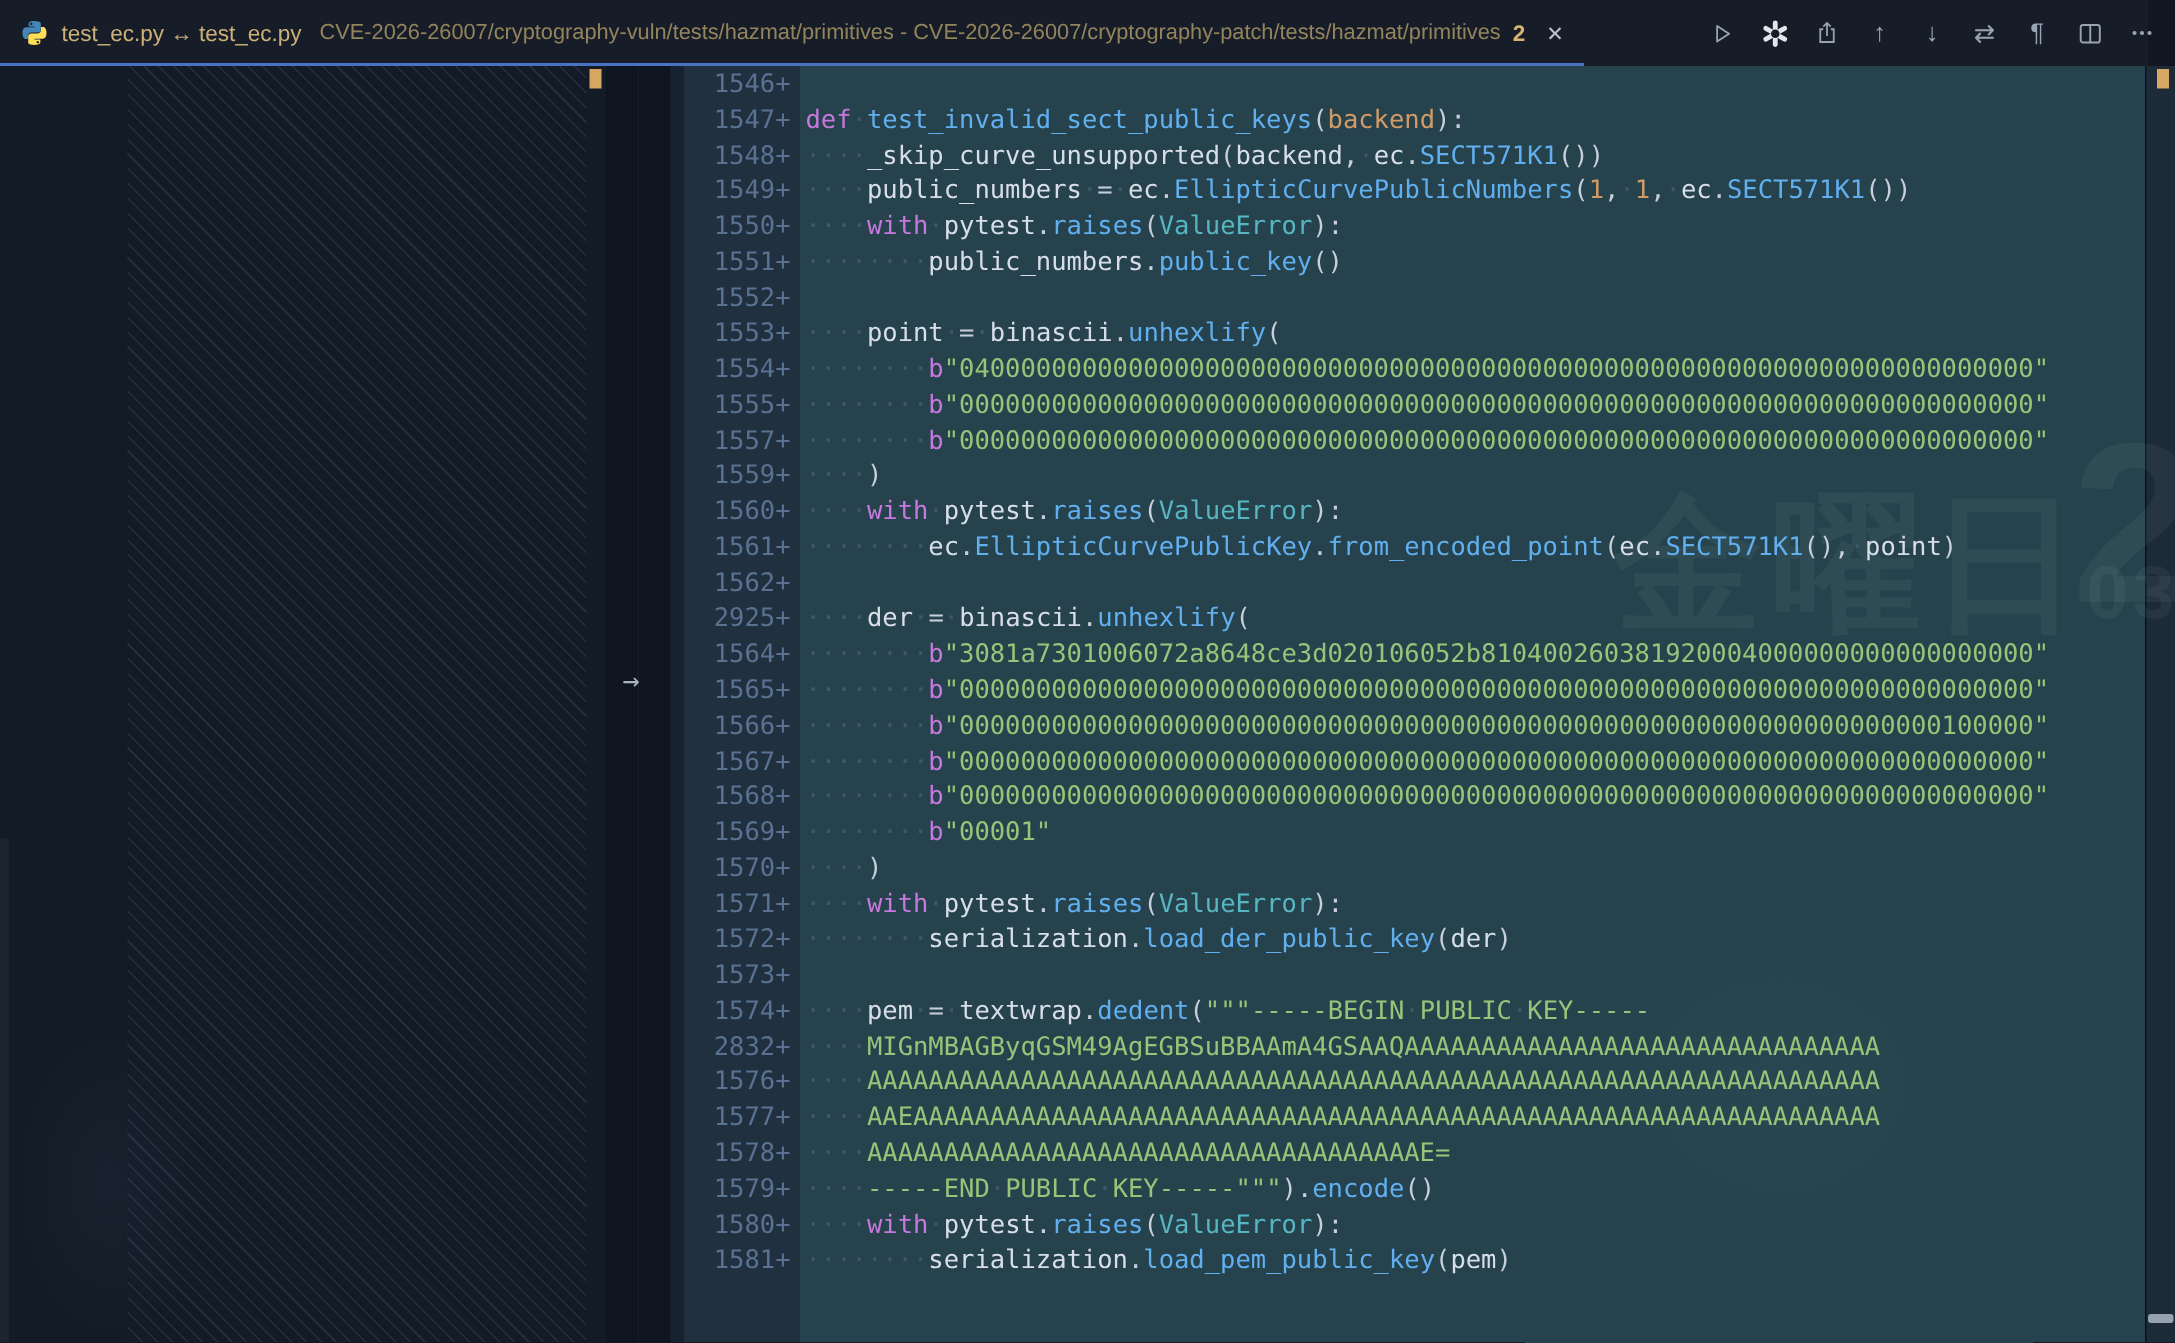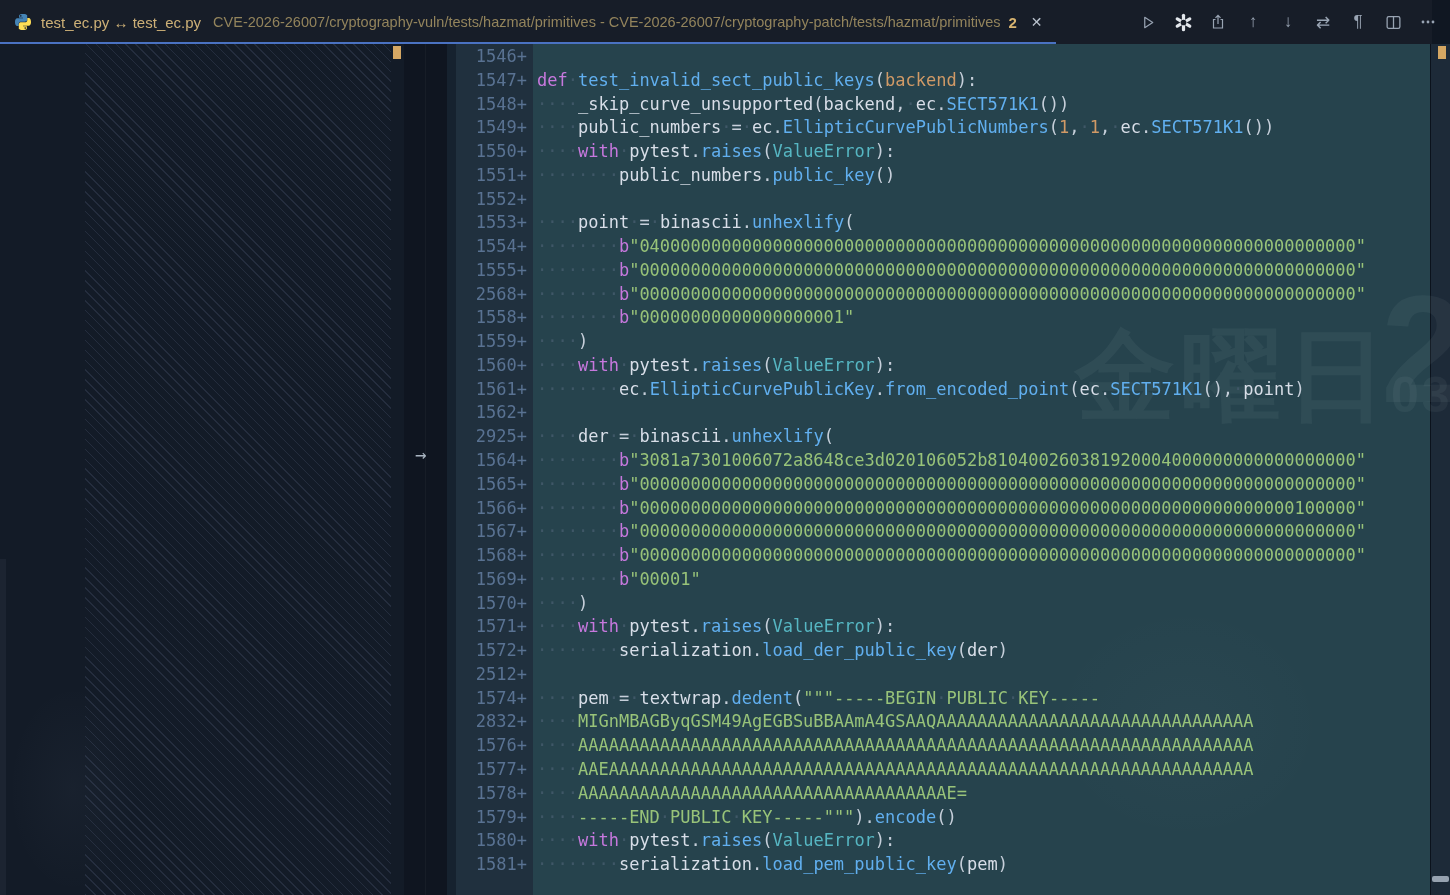--- a/index.html
+++ b/index.html
@@ -206,26 +206,22 @@
           </div>
           <div class="row">
             <span class="ln">1554+</span>
             <span class="code"><span class="tok-w">········</span><span class="tok-k">b</span><span class="tok-s">"0400000000000000000000000000000000000000000000000000000000000000000000"</span></span>
           </div>
           <div class="row">
             <span class="ln">1555+</span>
             <span class="code"><span class="tok-w">········</span><span class="tok-k">b</span><span class="tok-s">"0000000000000000000000000000000000000000000000000000000000000000000000"</span></span>
           </div>
           <div class="row">
-            <span class="ln">2568+</span>
-            <span class="code"><span class="tok-w">········</span><span class="tok-k">b</span><span class="tok-s">"0000000000000000000000000000000000000000000000000000000000000000000000"</span></span>
-          </div>
-          <div class="row">
-            <span class="ln">1558+</span>
-            <span class="code"><span class="tok-w">········</span><span class="tok-k">b</span><span class="tok-s">"00000000000000000001"</span></span>
+            <span class="ln">1557+</span>
+            <span class="code"><span class="tok-w">········</span><span class="tok-k">b</span><span class="tok-s">"0000000000000000000000000000000000000000000000000000000000000000000000"</span></span>
           </div>
           <div class="row">
             <span class="ln">1559+</span>
             <span class="code"><span class="tok-w">····</span><span class="tok-p">)</span></span>
           </div>
           <div class="row">
             <span class="ln">1560+</span>
             <span class="code"><span class="tok-w">····</span><span class="tok-k">with</span><span class="tok-w">·</span><span class="tok-t">pytest</span><span class="tok-p">.</span><span class="tok-f">raises</span><span class="tok-p">(</span><span class="tok-e">ValueError</span><span class="tok-p">):</span></span>
           </div>
           <div class="row">
@@ -270,21 +266,21 @@
           </div>
           <div class="row">
             <span class="ln">1571+</span>
             <span class="code"><span class="tok-w">····</span><span class="tok-k">with</span><span class="tok-w">·</span><span class="tok-t">pytest</span><span class="tok-p">.</span><span class="tok-f">raises</span><span class="tok-p">(</span><span class="tok-e">ValueError</span><span class="tok-p">):</span></span>
           </div>
           <div class="row">
             <span class="ln">1572+</span>
             <span class="code"><span class="tok-w">········</span><span class="tok-t">serialization</span><span class="tok-p">.</span><span class="tok-f">load_der_public_key</span><span class="tok-p">(</span><span class="tok-t">der</span><span class="tok-p">)</span></span>
           </div>
           <div class="row">
-            <span class="ln">2512+</span>
+            <span class="ln">1573+</span>
             <span class="code"></span>
           </div>
           <div class="row">
             <span class="ln">1574+</span>
             <span class="code"><span class="tok-w">····</span><span class="tok-t">pem</span><span class="tok-w">·</span><span class="tok-p">=</span><span class="tok-w">·</span><span class="tok-t">textwrap</span><span class="tok-p">.</span><span class="tok-f">dedent</span><span class="tok-p">(</span><span class="tok-s">"""-----BEGIN</span><span class="tok-w">·</span><span class="tok-s">PUBLIC</span><span class="tok-w">·</span><span class="tok-s">KEY-----</span></span>
           </div>
           <div class="row">
             <span class="ln">2832+</span>
             <span class="code"><span class="tok-w">····</span><span class="tok-s">MIGnMBAGByqGSM49AgEGBSuBBAAmA4GSAAQAAAAAAAAAAAAAAAAAAAAAAAAAAAAAAA</span></span>
           </div>

